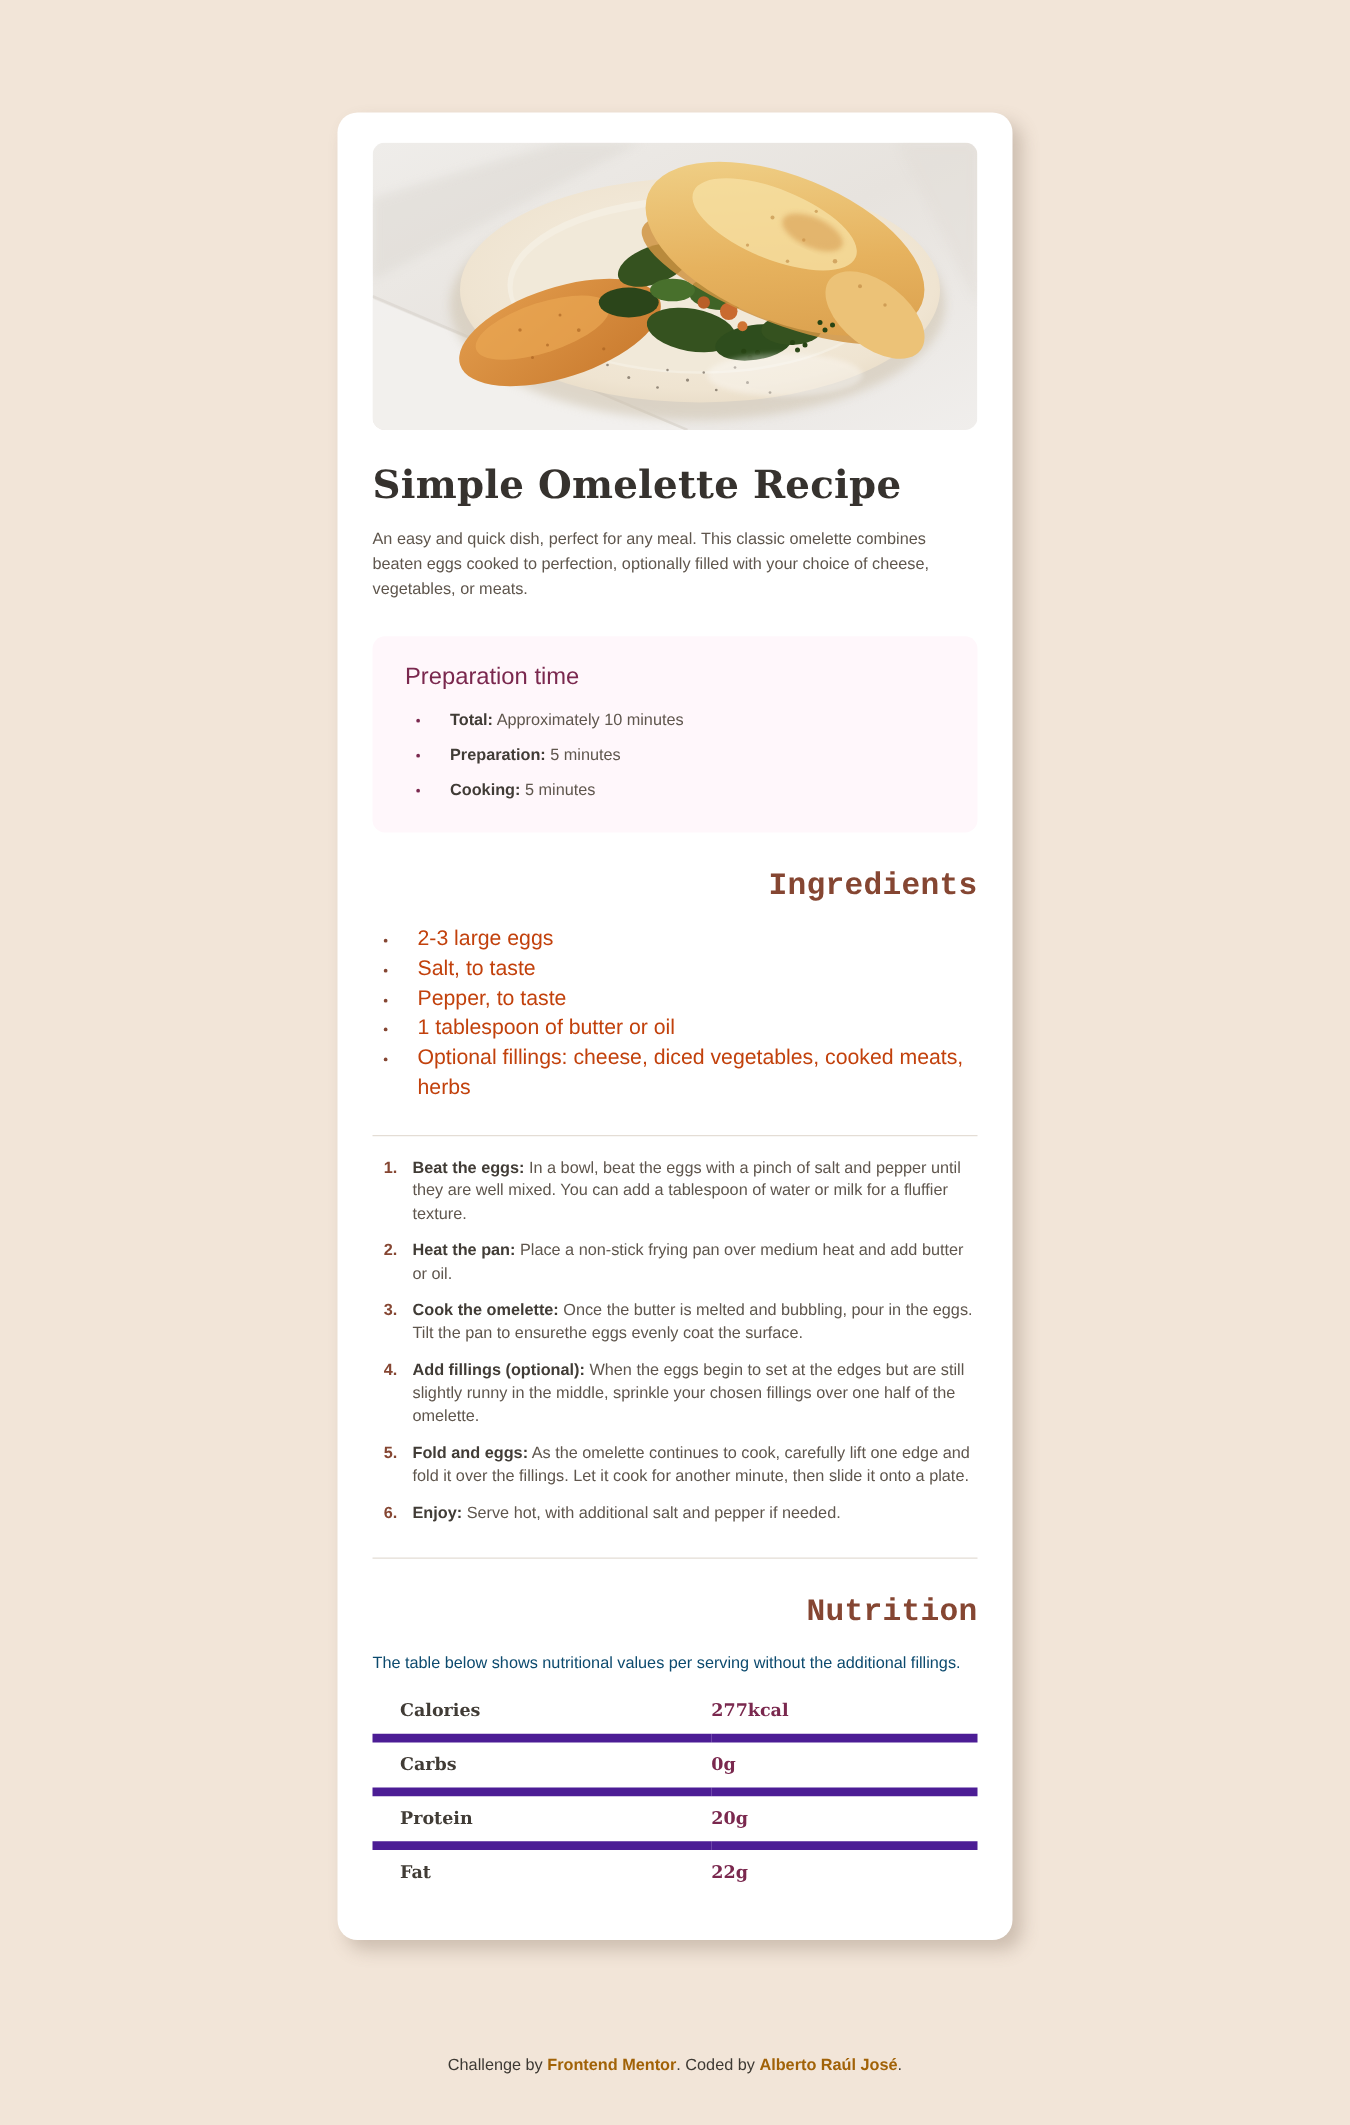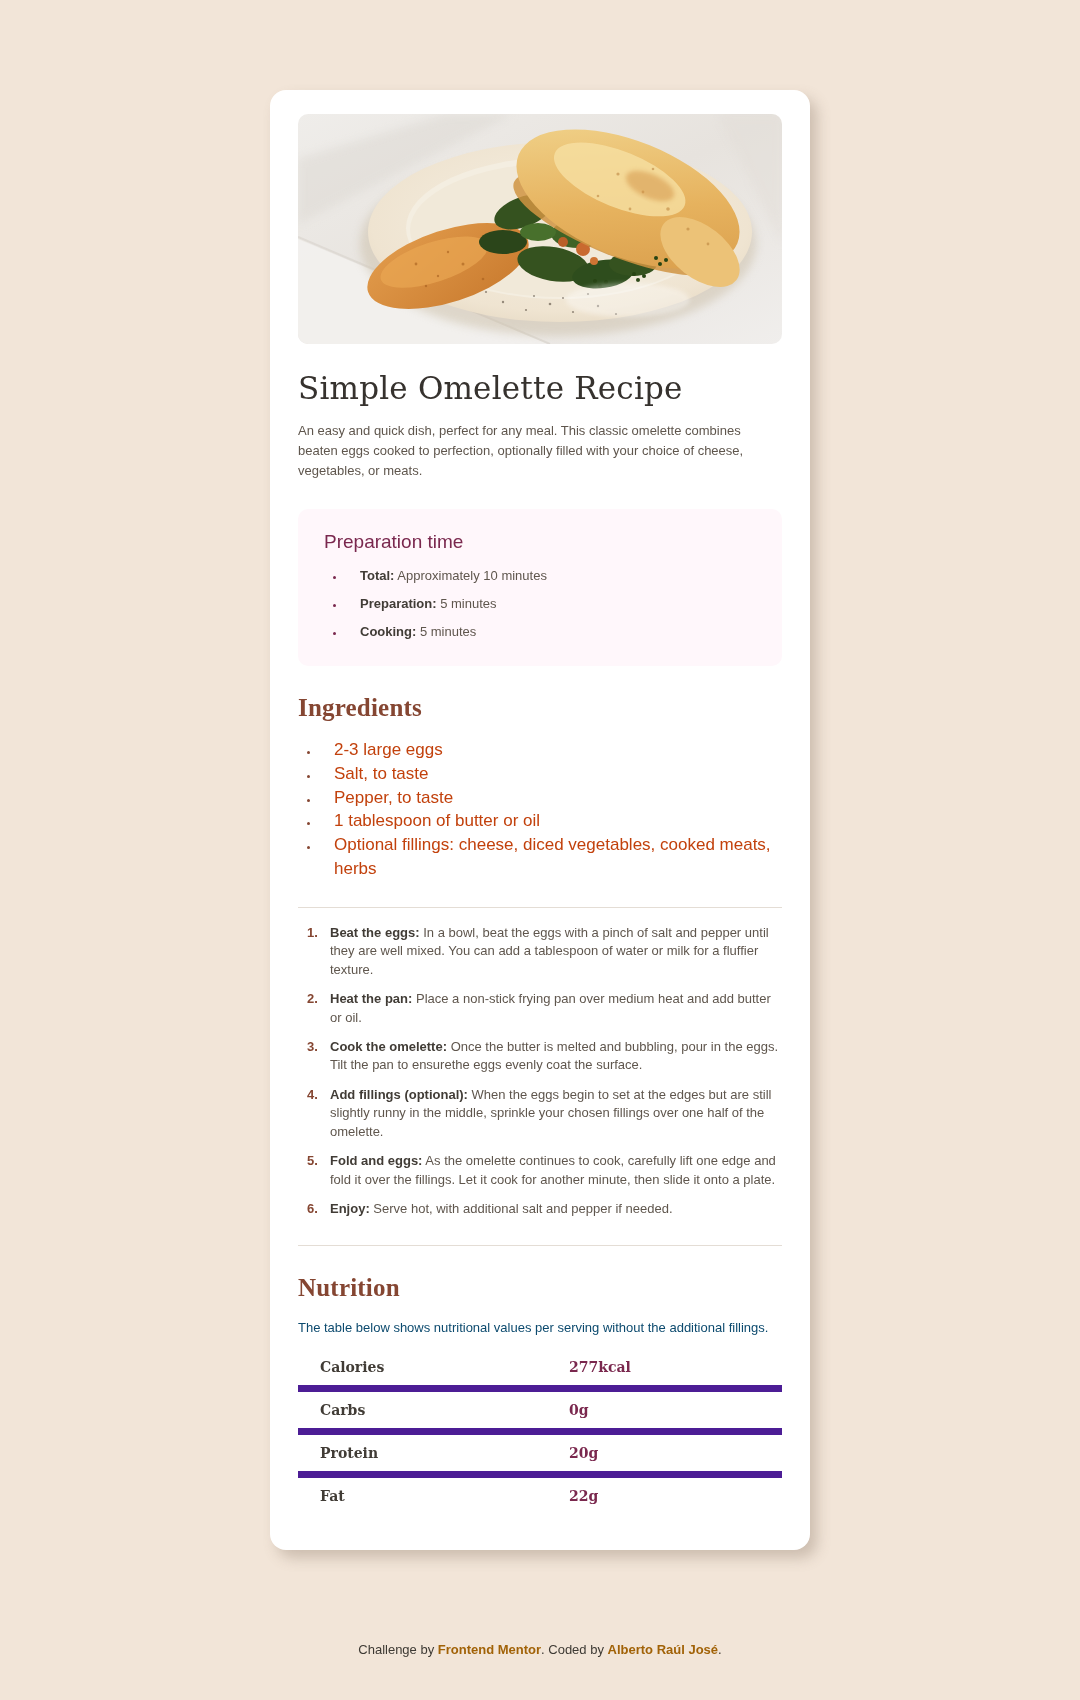--- a/index.html
+++ b/index.html
@@ -21,21 +21,21 @@
   .photo-wrap {
     width: 100%;
     height: 230px;
     border-radius: 10px;
     overflow: hidden;
     line-height: 0;
   }
   .photo-wrap svg { width: 100%; height: 100%; }
   h1.recipe-title {
     font-family: "DejaVu Serif", serif;
-    font-weight: 400;
+    font-weight: 700;
     font-size: 31px;
     color: #36322e;
     margin: 26px 0 0;
     letter-spacing: 0.2px;
   }
   .description {
     color: #5f564d;
     font-size: 13px;
     line-height: 1.55;
     margin: 15px 0 0;
@@ -56,26 +56,27 @@
   .prep-box li {
     padding-left: 14px;
     color: #5f564d;
     font-size: 13px;
     margin-top: 9px;
     line-height: 1.45;
   }
   .prep-box li::marker { color: #7a284e; font-size: 11px; }
   .prep-box li b, .instructions li b { color: #413c36; }
   h2.section-heading {
-    font-family: Liberation Serif, serif;
+    font-family: Liberation Mono, monospace;
     color: #854632;
     font-size: 25px;
     font-weight: 700;
     margin: 28px 0 0;
     letter-spacing: 0.2px;
+    text-align: right;
   }
   .ingredients ul { margin: 16px 0 0; padding-left: 22px; }
   .ingredients li {
     padding-left: 14px;
     color: #c2410c;
     font-size: 17px;
     margin-top: 0;
     line-height: 1.4;
   }
   .ingredients li::marker { color: #854632; font-size: 11px; }

